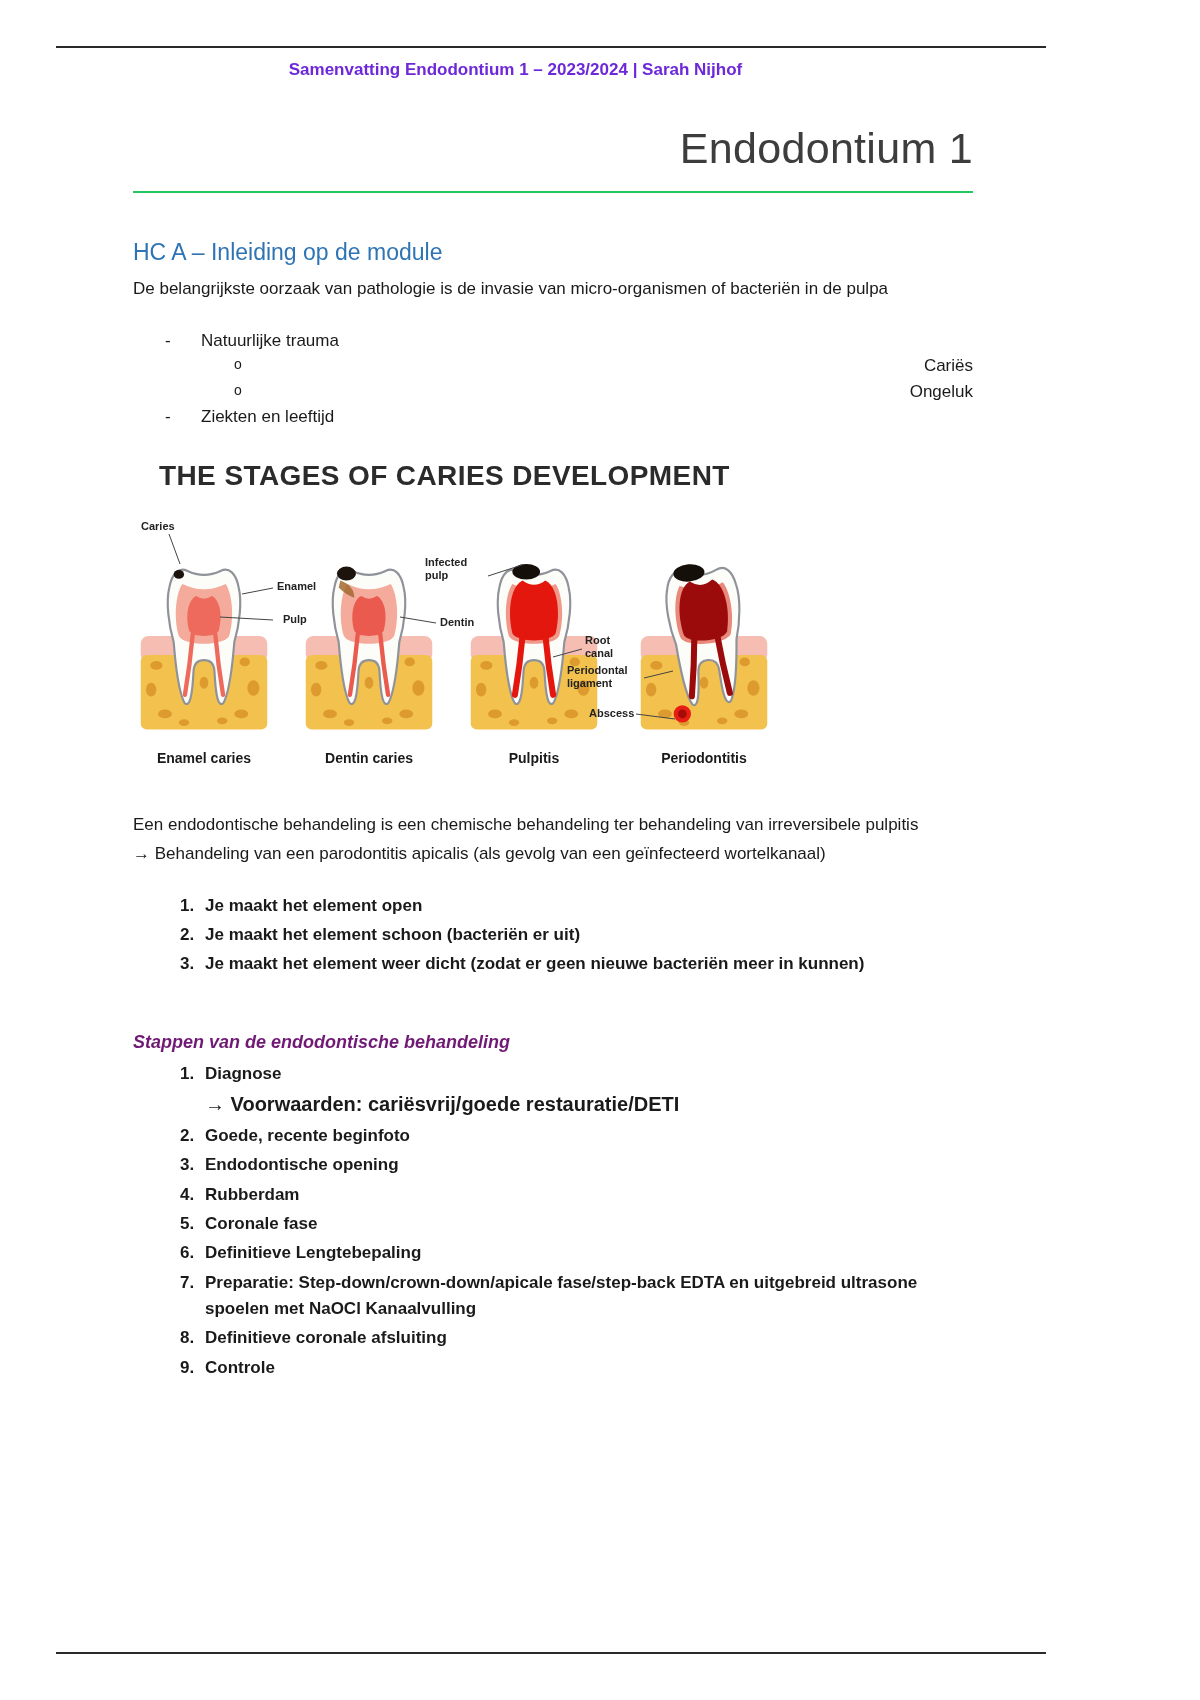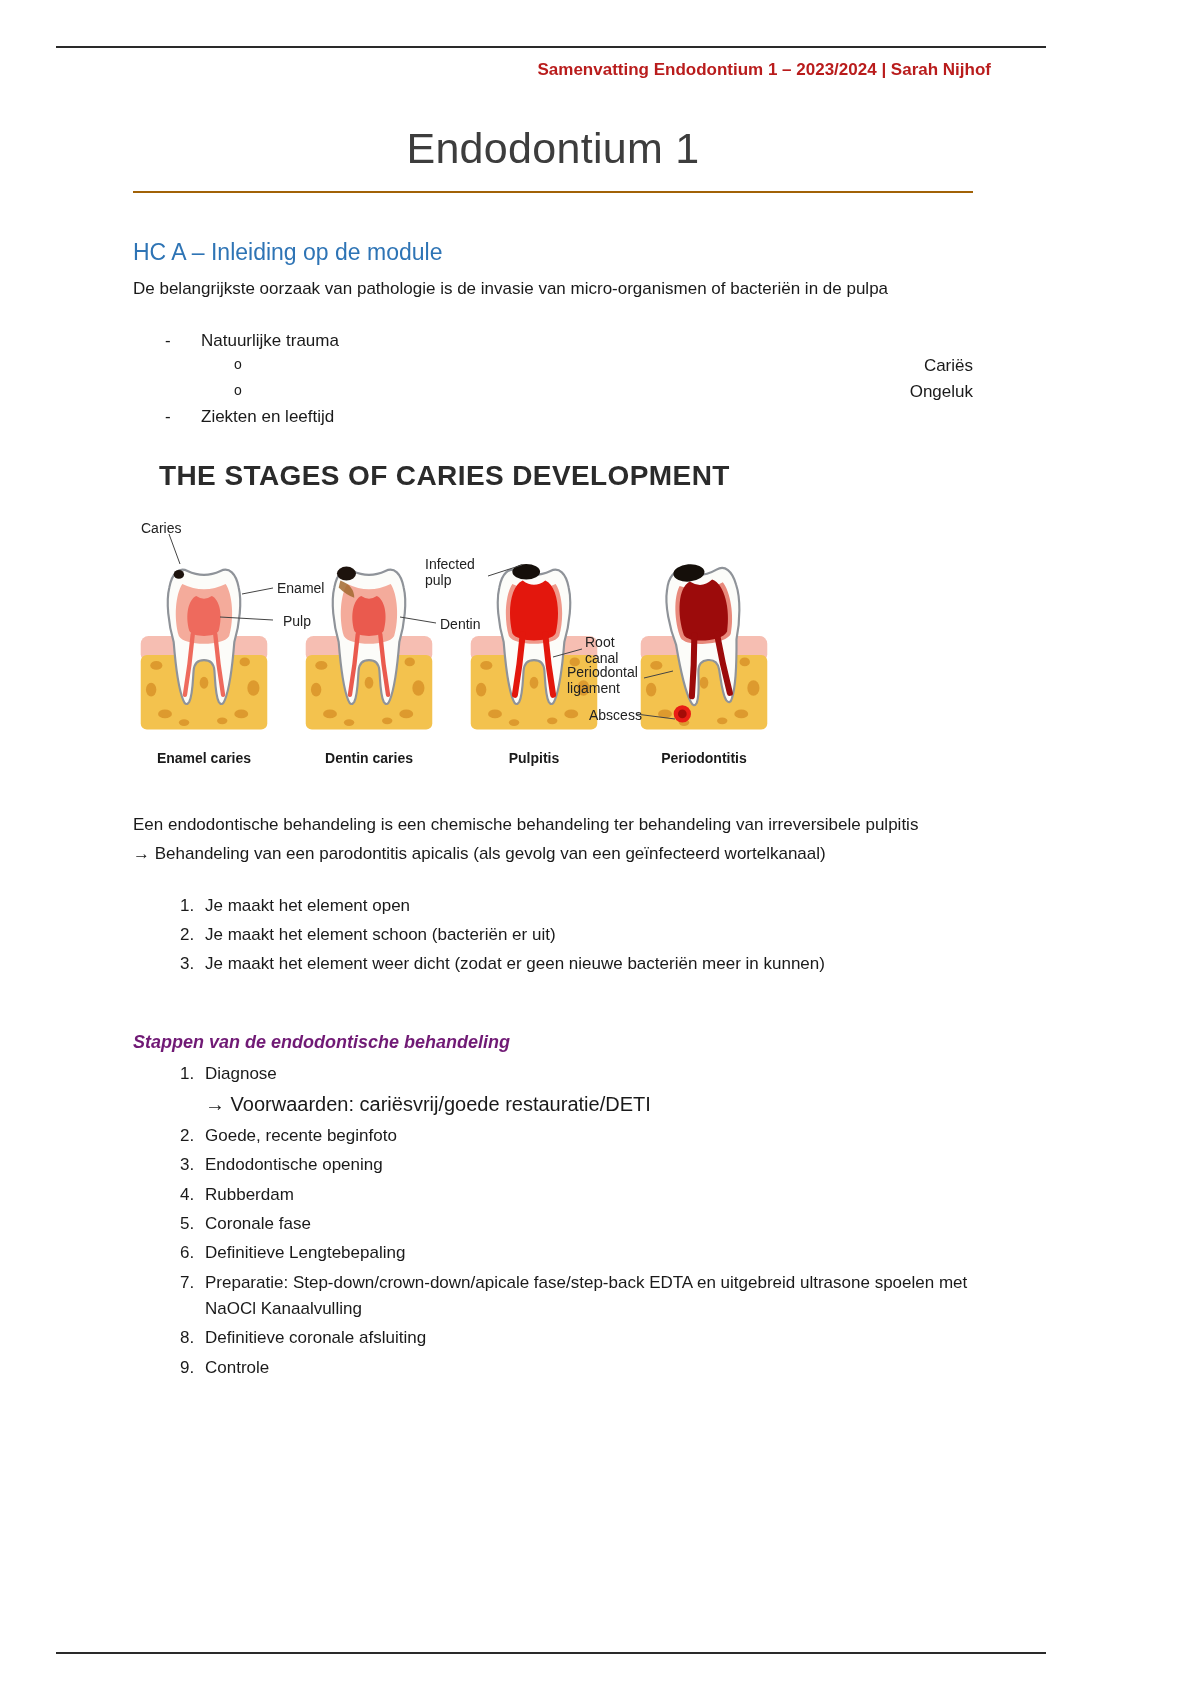--- a/index.html
+++ b/index.html
@@ -10,61 +10,61 @@
     font-family:"Liberation Sans", sans-serif;
     color:#1a1a1a;
     overflow:hidden;
     margin:0 auto;
   }
   .rule { position:absolute; left:56px; width:990px; height:0; border-top:2px solid #2a2a2a; }
   .rule.top { top:46px; }
   .rule.bottom { top:1652px; }
 
   .header-line {
-    position:absolute; top:60px; left:72px; width:919px;
-    text-align:right; color:#b91c1c; font-size:17px; font-weight:700;
+    position:absolute; top:60px; left:56px; width:919px;
+    text-align:center; color:#6d28d9; font-size:17px; font-weight:700;
   }
 
   .content { position:absolute; left:133px; top:124px; width:840px; }
 
   .title-row {
-    display:flex; justify-content:center; align-items:flex-end;
-    border-bottom:2px solid #a16207; padding-bottom:18px;
+    display:flex; justify-content:flex-end; align-items:flex-end;
+    border-bottom:2px solid #22c55e; padding-bottom:18px;
   }
   .doc-title, .doc-code { font-size:43px; color:#3d3d3d; letter-spacing:0.3px; }
 
   h2.section-heading {
     color:#2e74b5; font-size:23px; font-weight:400;
     margin:46px 0 10px 0;
   }
   p { margin:0; font-size:17px; line-height:1.5; }
   .para-block { margin-top:30px; }
   .arrow-line { margin-top:4px; }
 
   ul.dash-list { list-style:none; margin:26px 0 0 0; padding:0 0 0 32px; }
   ul.dash-list > li { position:relative; padding-left:36px; font-size:17px; line-height:1.5; }
   ul.dash-list > li::before { content:"-"; position:absolute; left:0; }
   ul.circle-list { list-style:none; margin:0; padding:0 0 0 33px;text-align:right; }
   ul.circle-list > li { position:relative; padding-left:30px; font-size:17px; line-height:1.5; }
   ul.circle-list > li::before { content:"o"; position:absolute; left:0; top:1px; font-size:14px; }
 
   ol.num-list { margin:26px 0 0 0; padding:0 0 0 66px; font-size:17px; line-height:1.55; }
-  ol.num-list > li { padding-left:6px; margin-bottom:3px; }
+  ol.num-list > li { padding-left:6px; margin-bottom:3px;font-weight:bold; }
   .arrow-sub { margin:2px 0 4px 0; font-size:20px; line-height:1.5; }
 
   .figure { margin-top:30px; }
   .fig-title {
     font-size:28px; font-weight:700; color:#2b2b2b;
     margin:20px 0 26px 26px; letter-spacing:0.4px;
   }
   .teeth-row { position:relative; width:660px; height:264px; margin-left:6px; }
   .tooth-slot { position:absolute; top:24px; width:130px; height:200px; z-index:1; }
   .leader-overlay { position:absolute; left:0; top:0; z-index:2; pointer-events:none; }
   .fig-label {
-    position:absolute; z-index:3; font-size:14px; color:#222; line-height:1.2;
+    position:absolute; z-index:3; font-size:11px; color:#222; line-height:1.2;font-weight:bold;
   }
   .stage-label {
     position:absolute; top:232px; z-index:3; width:130px;
     text-align:center; font-size:14px; font-weight:700; color:#1a1a1a;
   }
   .sub-heading {
     color:#701a75; font-style:italic; font-weight:700; font-size:18px;
     margin-top:54px;
   }
   ol.stappen { margin-top:8px; }

